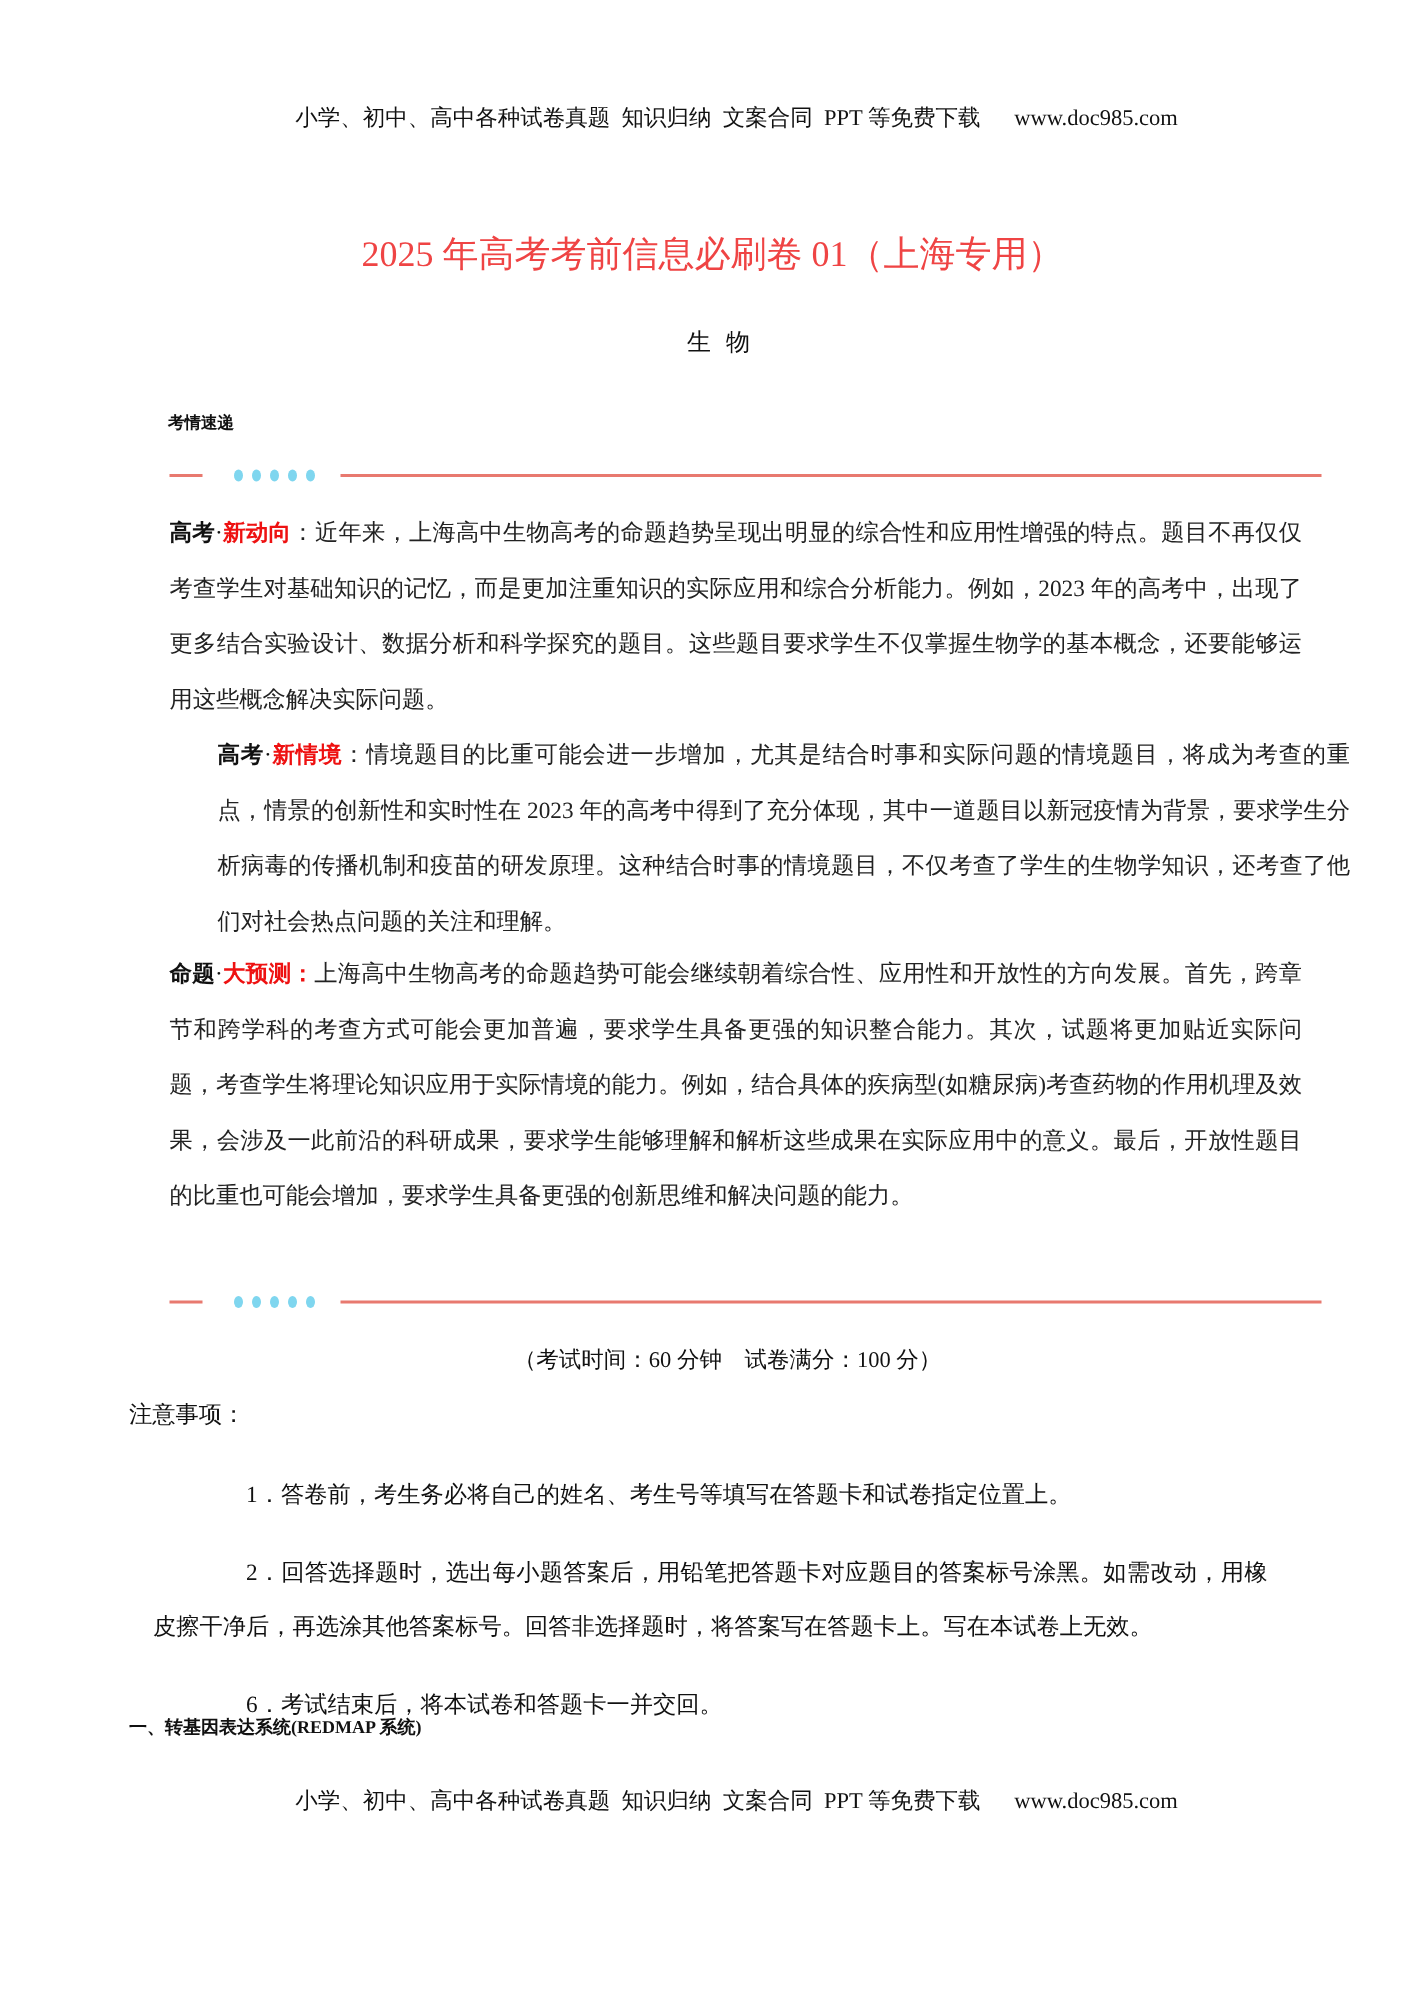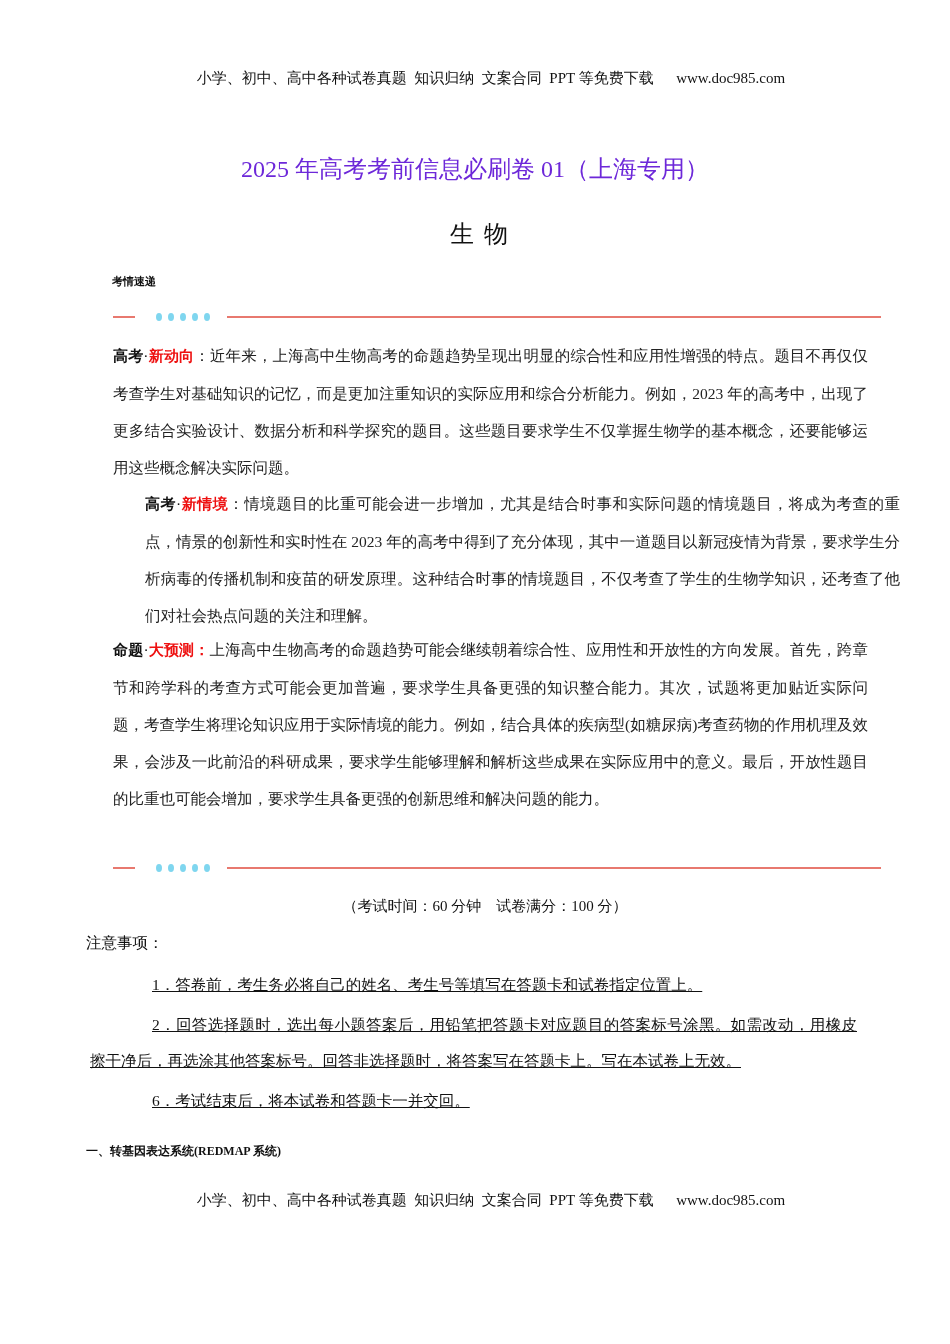--- a/index.html
+++ b/index.html
@@ -29,29 +29,29 @@
     .header-watermark { top: 69px; left: 0; }
     .footer-watermark { top: 1191px; }
     .doc-title {
       position: absolute;
       top: 153px;
       left: 0;
       width: 950px;
       text-align: center;
       font-size: 24px;
       font-family: "Liberation Serif", "DejaVu Serif", serif;
-      color: #6d28d9;
+      color: #ef4444;
     }
     .doc-subject {
       position: absolute;
       top: 218px;
       left: 0;
       width: 950px;
       text-align: center;
-      font-size: 24px;
+      font-size: 16px;
       letter-spacing: 10px;
       font-family: "DejaVu Sans", "Liberation Sans", sans-serif;
       color: #111;
       padding-left: 18px;
       box-sizing: border-box;
     }
     .section-label {
       position: absolute;
       top: 274px;
       left: 112px;
@@ -150,24 +150,23 @@
       position: absolute;
       top: 963px;
       left: 86px;
       width: 775px;
       font-size: 15.5px;
       line-height: 36px;
       font-family: "Liberation Serif", "DejaVu Serif", serif;
       color: #111;
     }
     .notes p {
-      margin: 4px;
+      margin: 16px;
       text-indent: 62px;
       text-align: justify;
-      text-decoration: underline;
     }
     .section-heading {
       position: absolute;
       top: 1143px;
       left: 86px;
       font-size: 12px;
       font-weight: bold;
       font-family: "Liberation Serif", "DejaVu Serif", serif;
       color: #111;
     }

